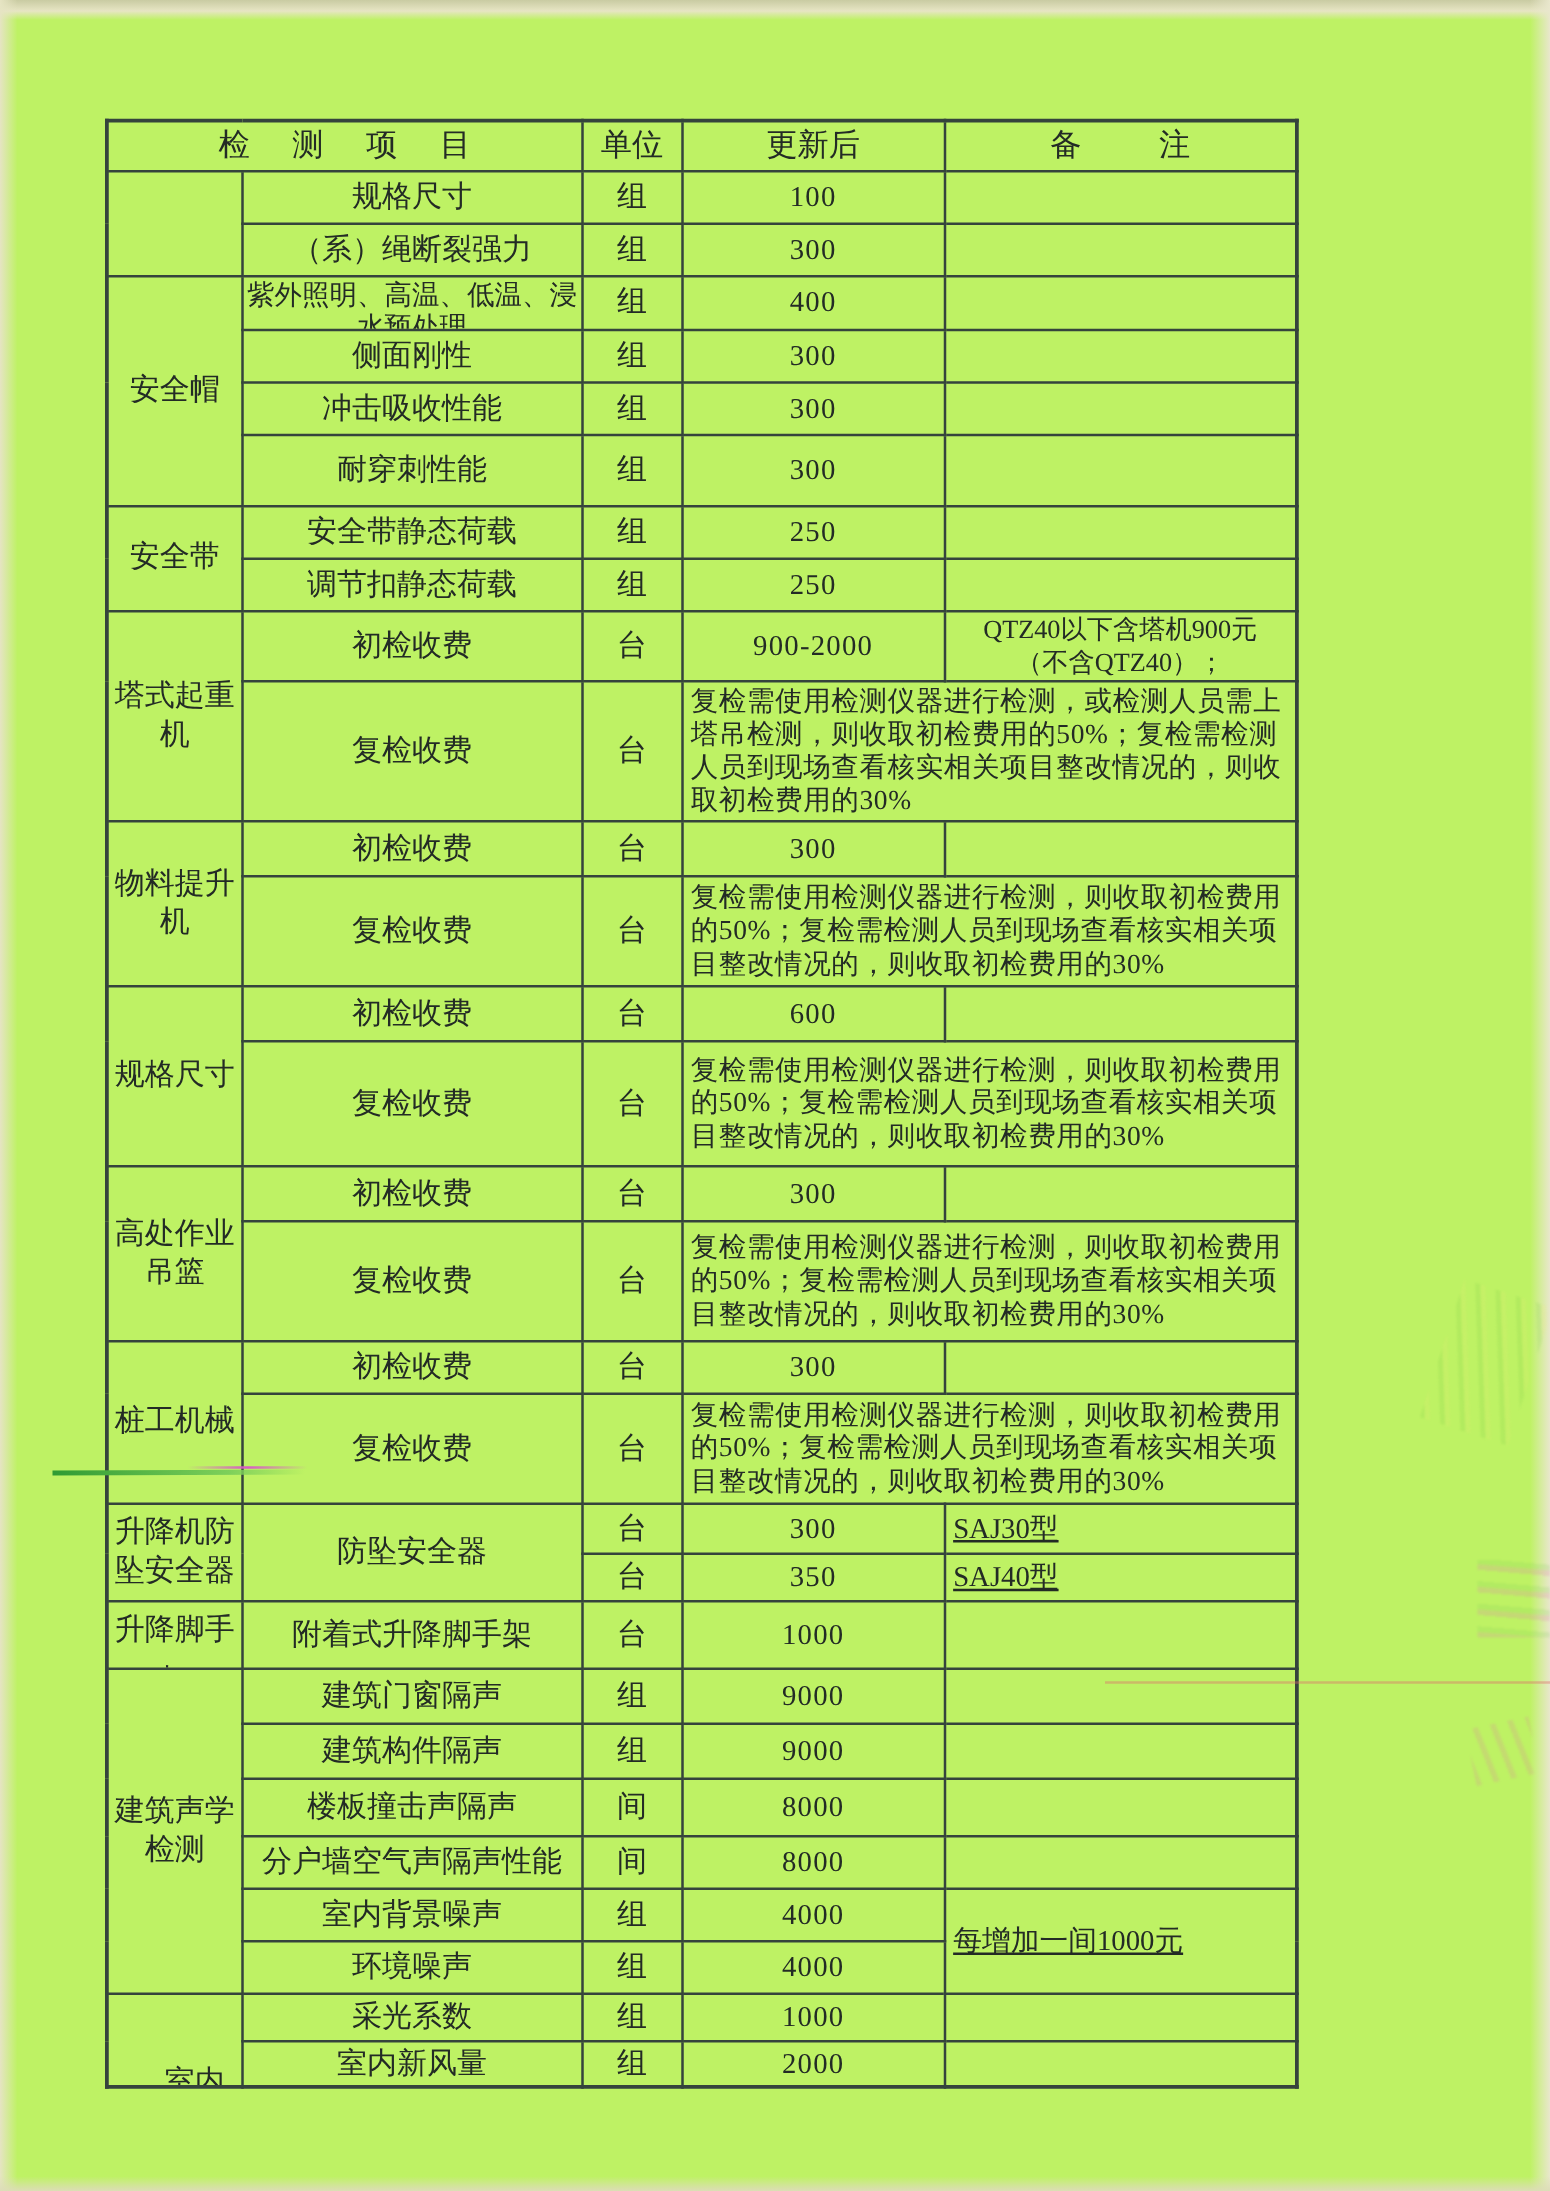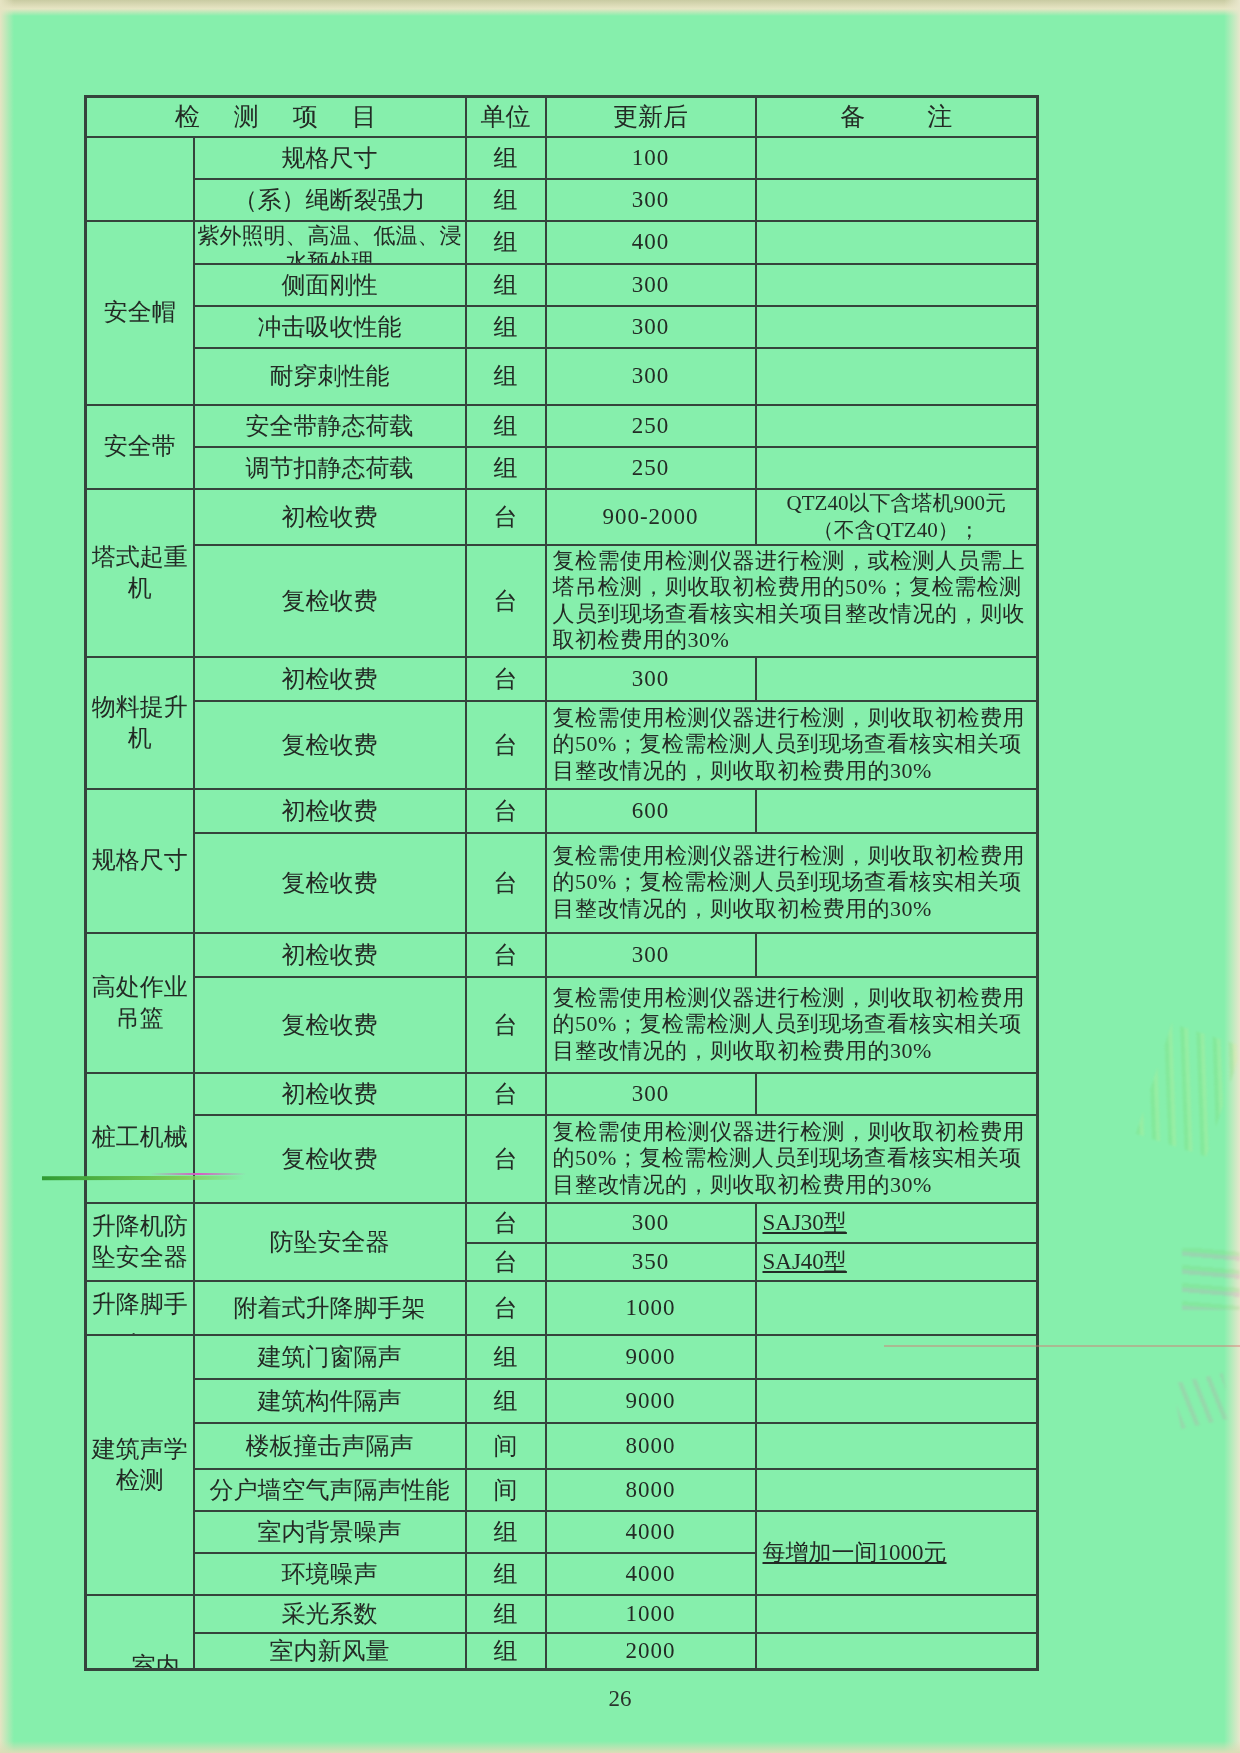--- a/index.html
+++ b/index.html
@@ -1,18 +1,18 @@
 <!DOCTYPE html>
 <html><head>
 <meta charset="utf-8">
 <style>
   html,body{margin:0;padding:0;}
   .page{
     position:relative; width:1240px; height:1753px;
-    background:#86efac;
+    background:#bef264;
     overflow:hidden;
     font-family:"Liberation Serif","DejaVu Serif",serif;
     color:#232b25;
   }
   
   .edge{position:absolute; pointer-events:none;}
   .edge-top{left:0;top:0;right:0;height:16px;background:linear-gradient(180deg,#c9cba2 0%,#e7e5c4 55%,rgba(231,229,196,0) 100%);}
   .edge-left{left:0;top:0;bottom:0;width:14px;background:linear-gradient(90deg,#e6e4c3 0%,rgba(230,228,195,0) 100%);}
   .edge-right{right:0;top:0;bottom:0;width:16px;background:linear-gradient(270deg,#e9e7cd 0%,rgba(233,231,205,0) 100%);}
   .edge-bottom{left:0;bottom:0;right:0;height:12px;background:linear-gradient(0deg,#ddddb8 0%,rgba(221,221,184,0) 100%);}
@@ -290,14 +290,13 @@
   </tbody>
     </table>
 
   <div class="green-streak"></div>
   <div class="magenta-streak"></div>
   <div class="red-line"></div>
   <div class="rainbow rb1"></div>
   <div class="rainbow rb2"></div>
   <div class="rainbow rb3"></div>
 
-  <div class="pageno">26</div>
 </div>
 
 </body></html>

